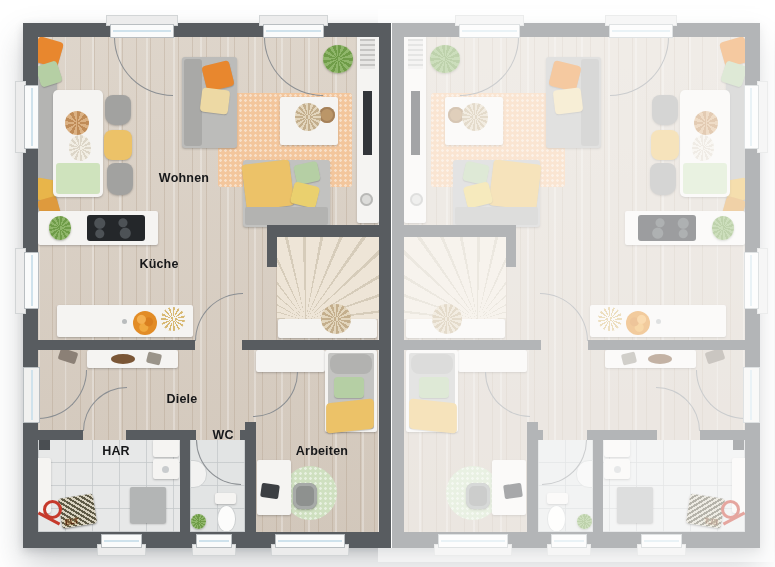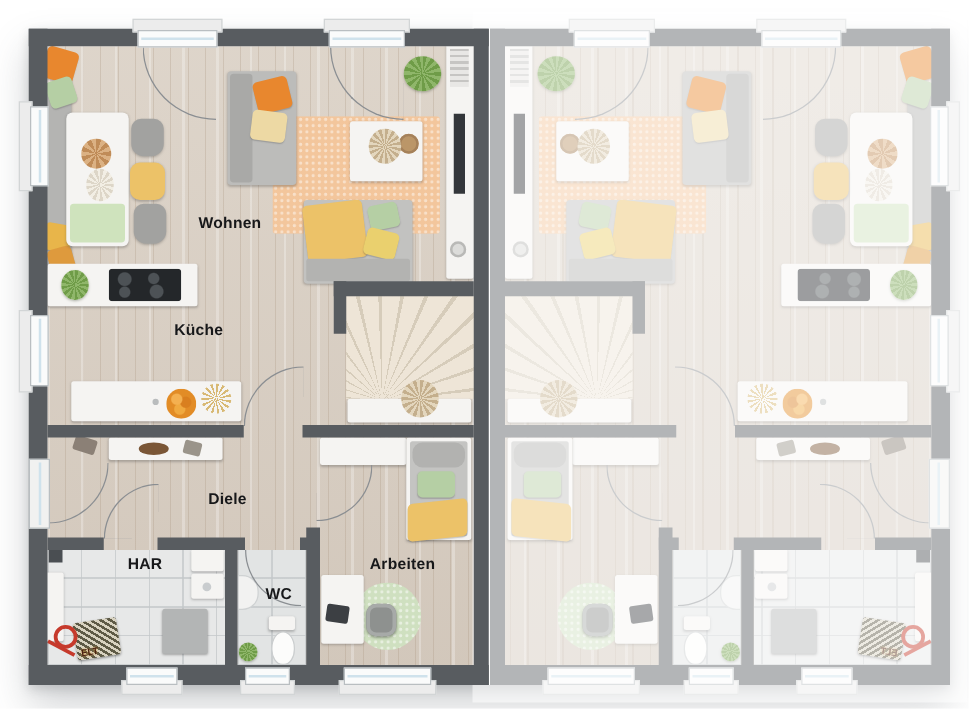--- a/index.html
+++ b/index.html
@@ -195,21 +195,21 @@
       <div class="arc br" style="left:15px;top:347px;width:48px;height:48px;"></div>
       <div class="arc tl" style="left:172px;top:270px;width:47px;height:47px;"></div>
       <div class="arc tl" style="left:60px;top:364px;width:43px;height:43px;"></div>
       <div class="arc bl" style="left:173px;top:417px;width:44px;height:44px;"></div>
       <div class="arc br" style="left:230px;top:349px;width:44px;height:44px;"></div>
 
       <div class="room-label" style="left:161px;top:155px;">Wohnen</div>
       <div class="room-label" style="left:136px;top:241px;">Küche</div>
       <div class="room-label" style="left:139px;top:376px;margin-left:20px;">Diele</div>
       <div class="room-label" style="left:93px;top:428px;">HAR</div>
-      <div class="room-label" style="left:200px;top:452px;">WC</div>
+      <div class="room-label" style="left:200px;top:412px;">WC</div>
       <div class="room-label" style="left:299px;top:428px;">Arbeiten</div>
     </div>
 
     <div class="unit right">
 
       <div class="floor"></div>
       <div class="tile" style="left:15px;top:417px;width:142px;height:92px;"></div>
       <div class="tile wc-tint" style="left:167px;top:417px;width:55px;height:92px;"></div>
 
       <div class="stairs" style="left:254px;top:214px;width:102px;height:82px;"></div>

